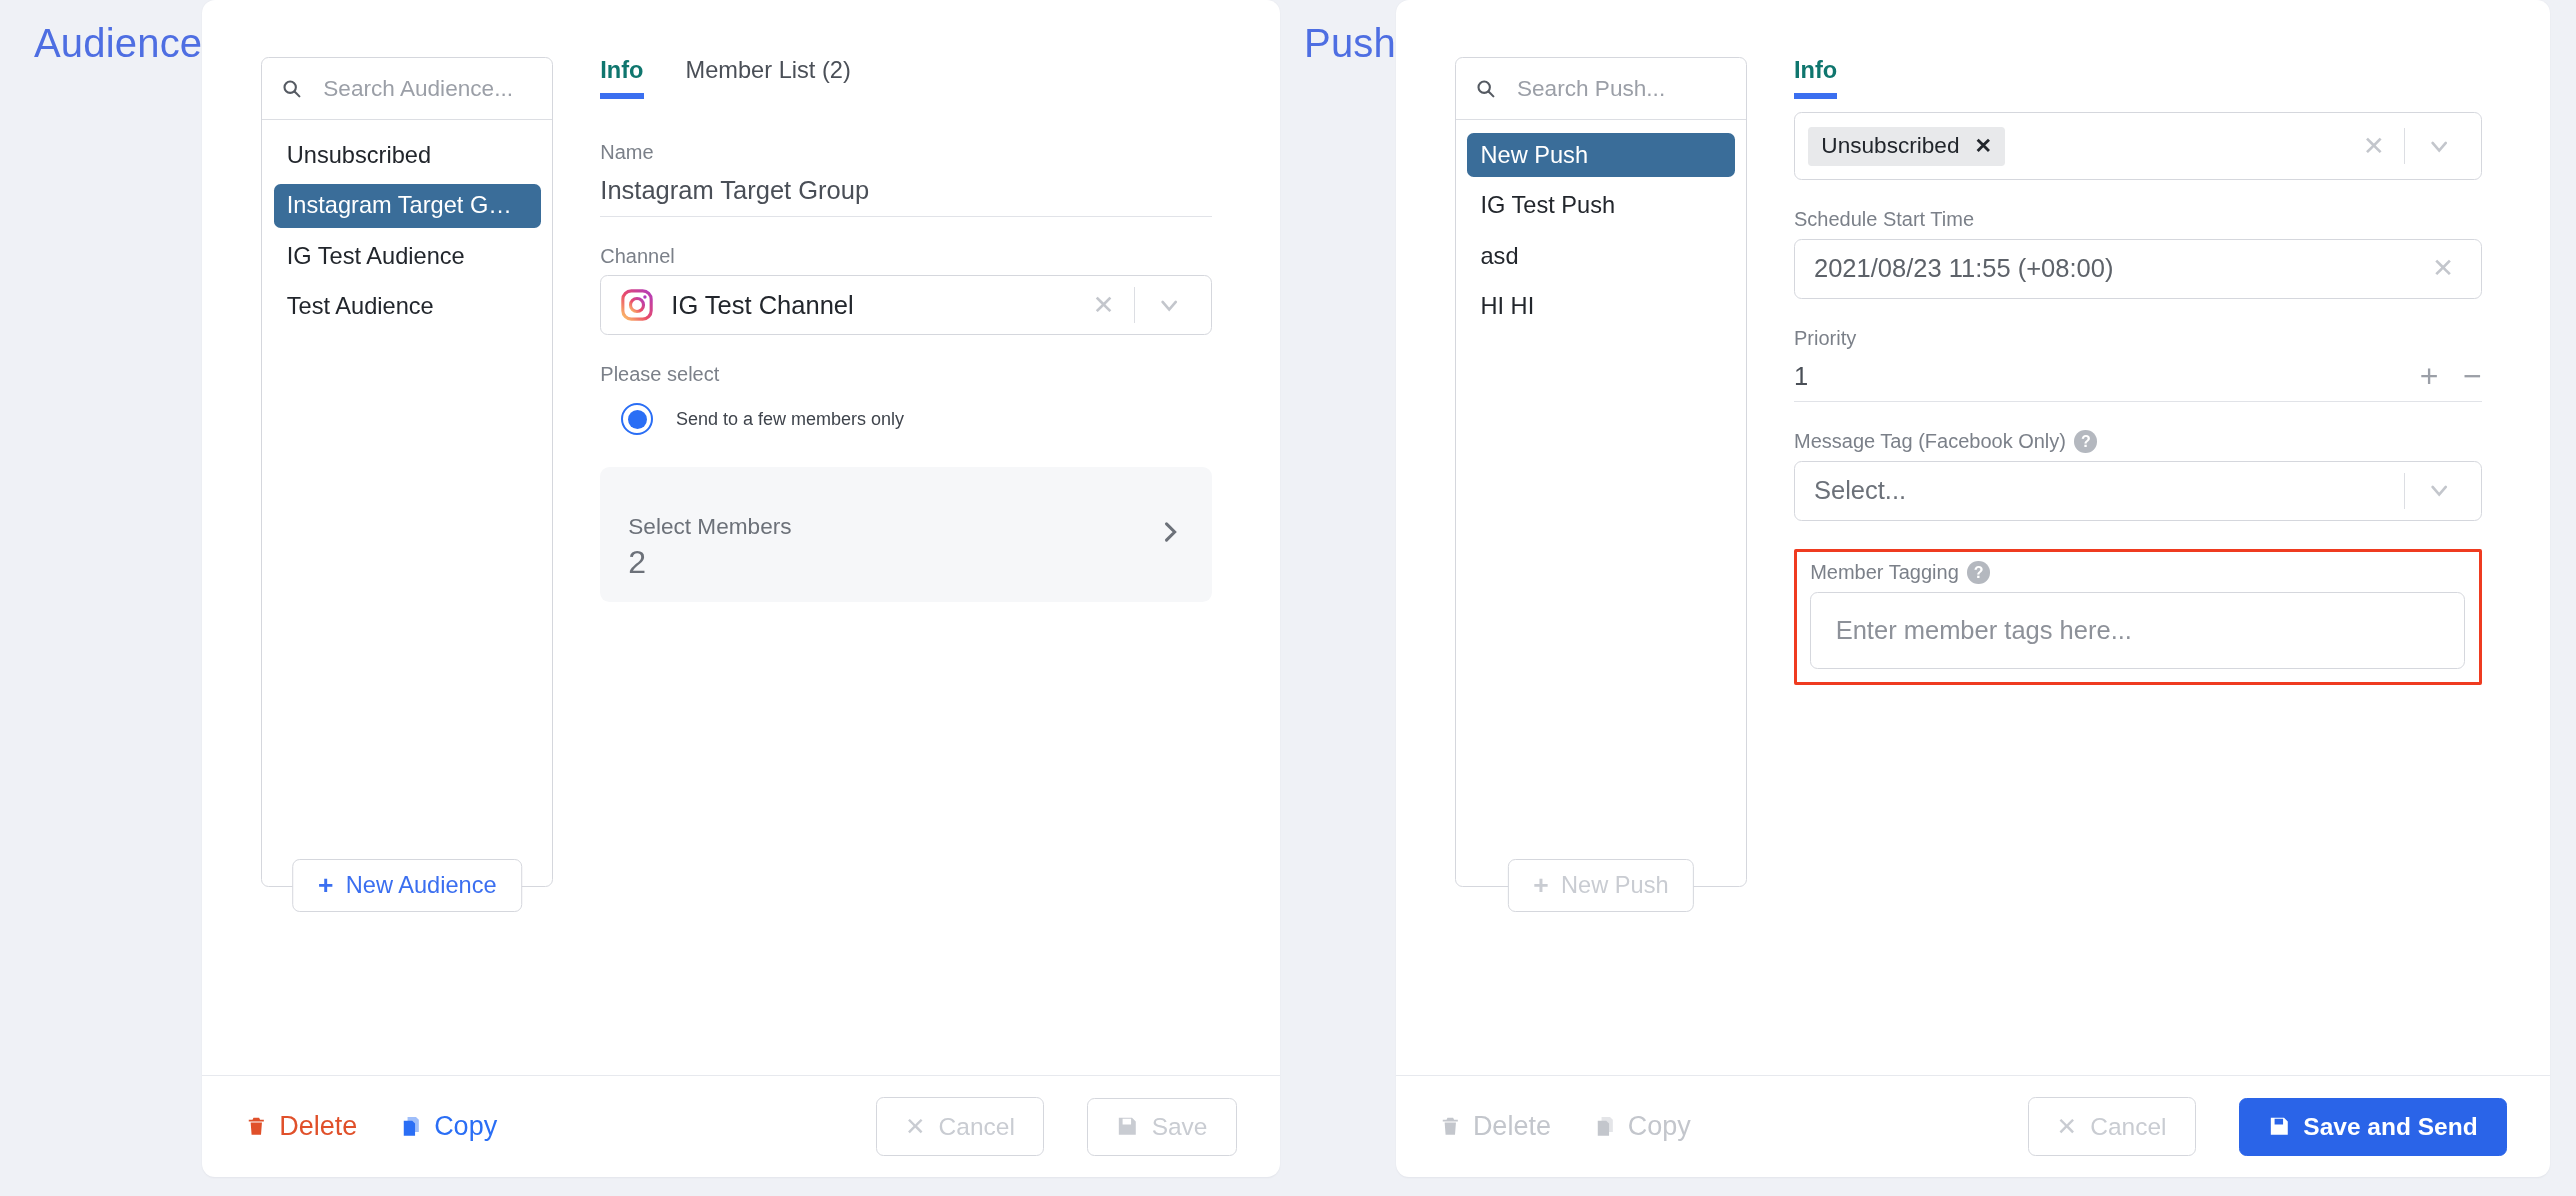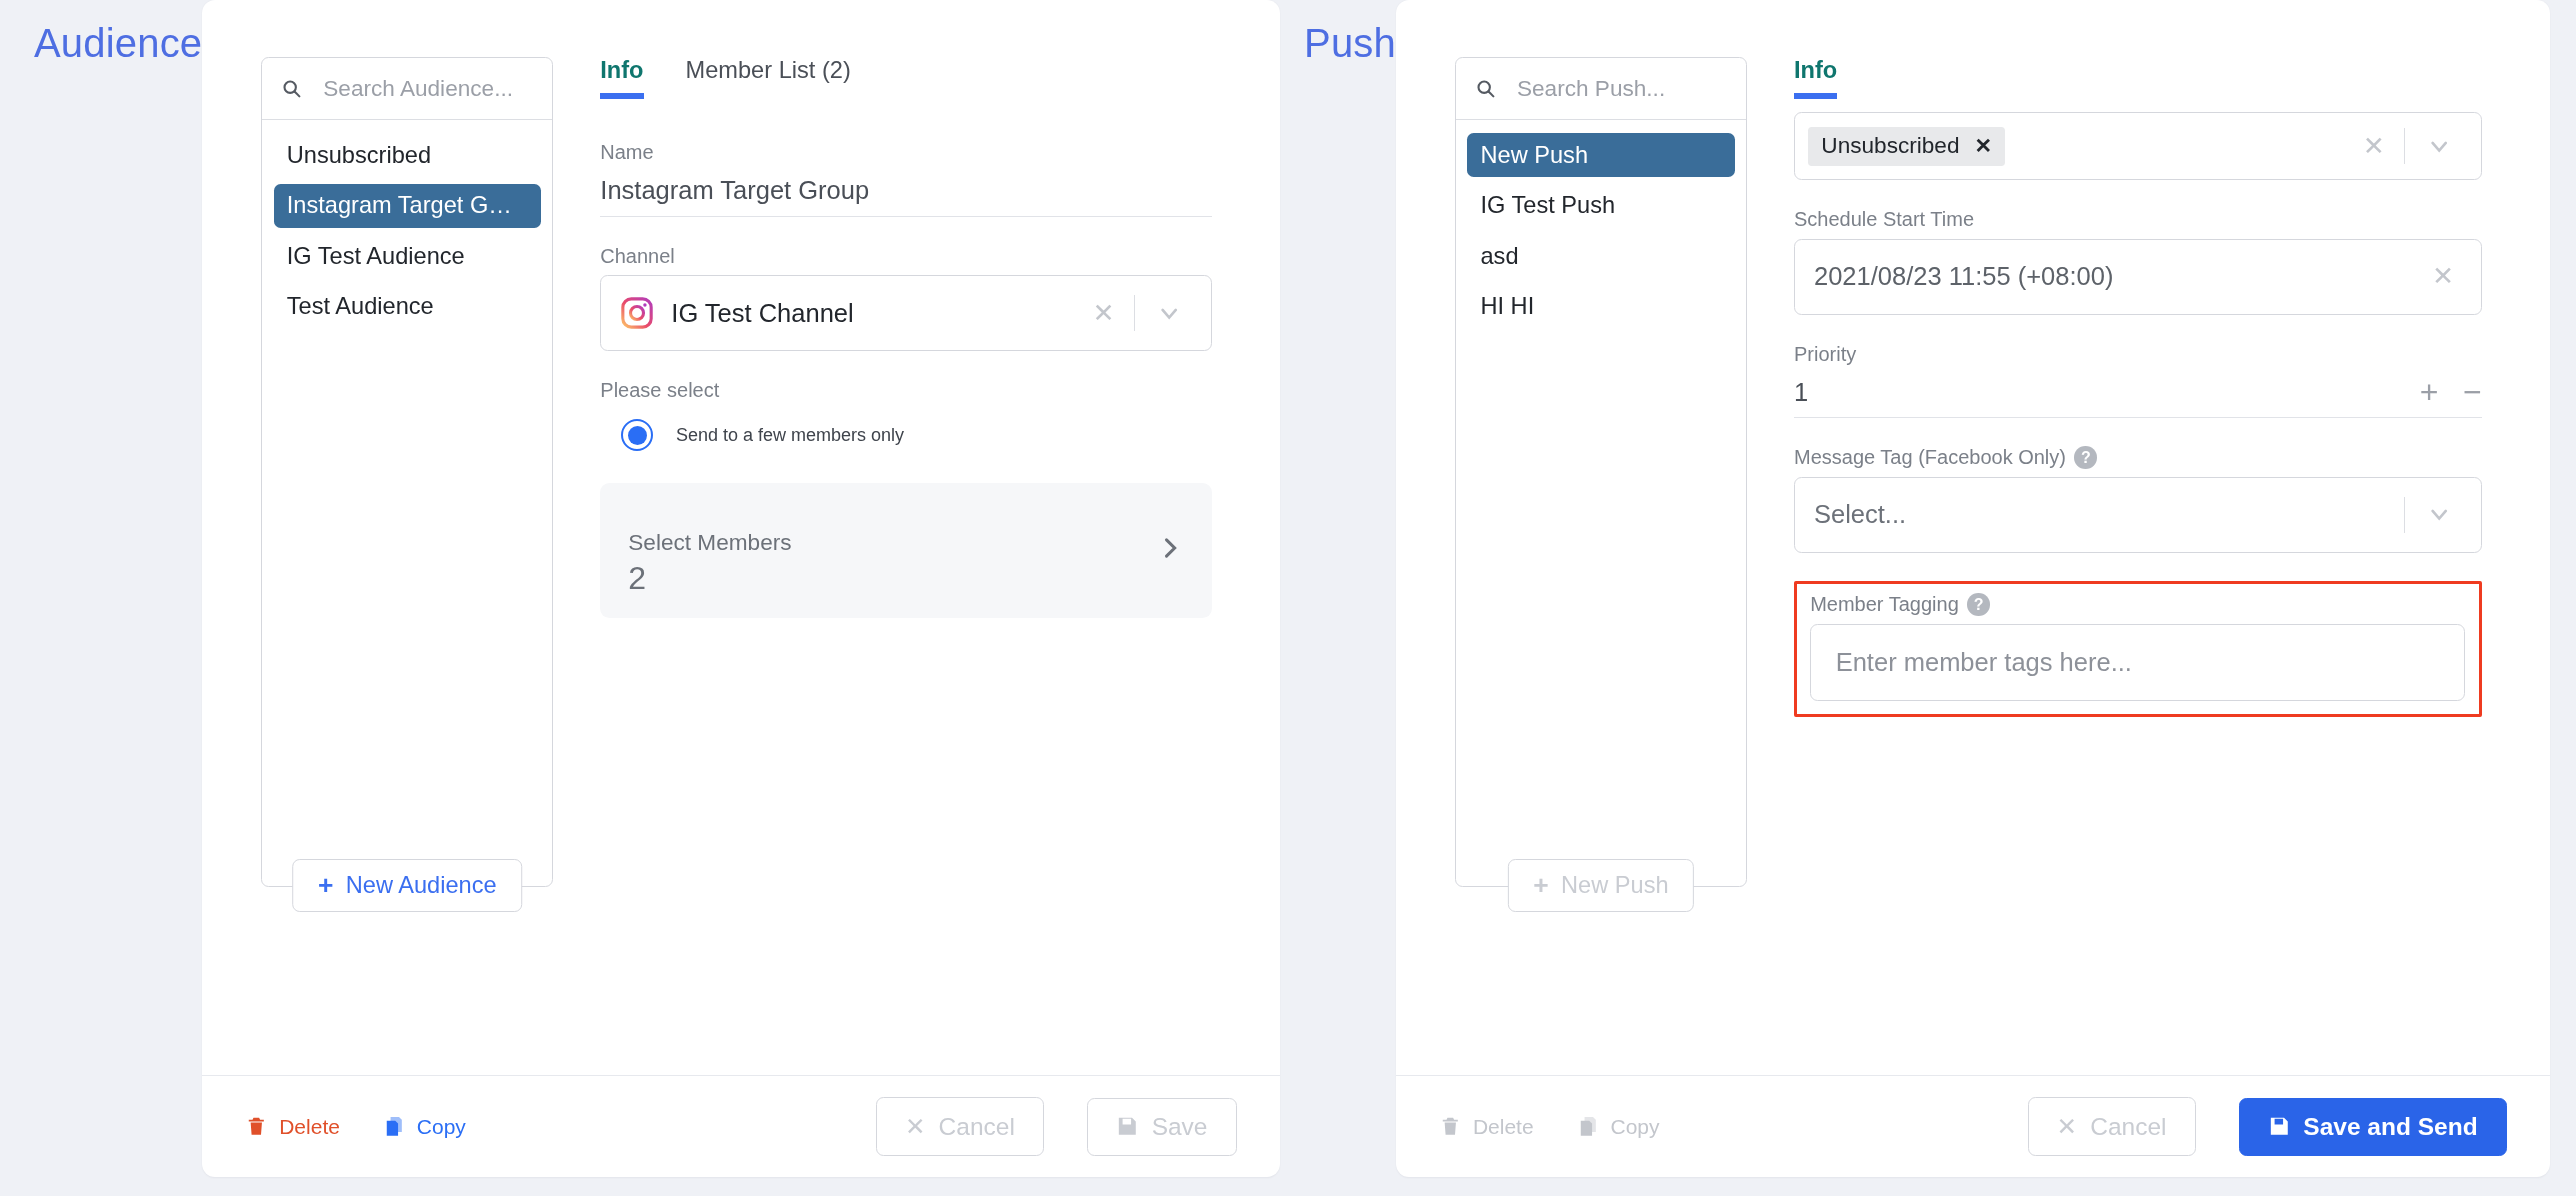--- a/index.html
+++ b/index.html
@@ -128,21 +128,21 @@
     align-items: center;
     font-size: 25.5px;
     color: #4a4f57;
     padding-bottom: 5.7px;
   }
   .underline-input.empty { min-height: 49px; }
 
   .boxed-select {
     border: 0.9px solid #d5d7dd;
     border-radius: 7.5px;
-    height: 76px;
+    height: 60px;
     display: flex;
     align-items: center;
     padding: 0 7.5px 0 19px;
     font-size: 25.5px;
     color: #22262c;
     background: #fff;
   }
   .boxed-select .val { flex: 1 1 auto; display: flex; align-items: center; gap: 17px; min-width: 0; }
   .ig-icon { width: 34px; height: 34px; flex: none; }
   .clear-x { color: #c3c6cc; font-size: 26.4px; padding: 0 19px; cursor: pointer; line-height: 1; }
@@ -179,21 +179,21 @@
   .card-footer {
     border-top: 0.9px solid #e7e9ee;
     height: 102px;
     display: flex;
     align-items: center;
     padding: 0 43px;
     gap: 43px;
   }
   .foot-link {
     display: flex; align-items: center; gap: 11.3px;
-    font-size: 21px; cursor: pointer; justify-content: center;
+    font-size: 27px; cursor: pointer; justify-content: center;
   }
   .foot-link.delete { color: #e0502a; }
   .foot-link.copy { color: #2a6ef5; }
   .foot-link.disabled { color: #c3c6cc; }
   .spacer { flex: 1 1 auto; }
   .btn {
     border: 0.9px solid #d5d7dd;
     border-radius: 7.5px;
     background: #fff;
     font-size: 24.5px;

